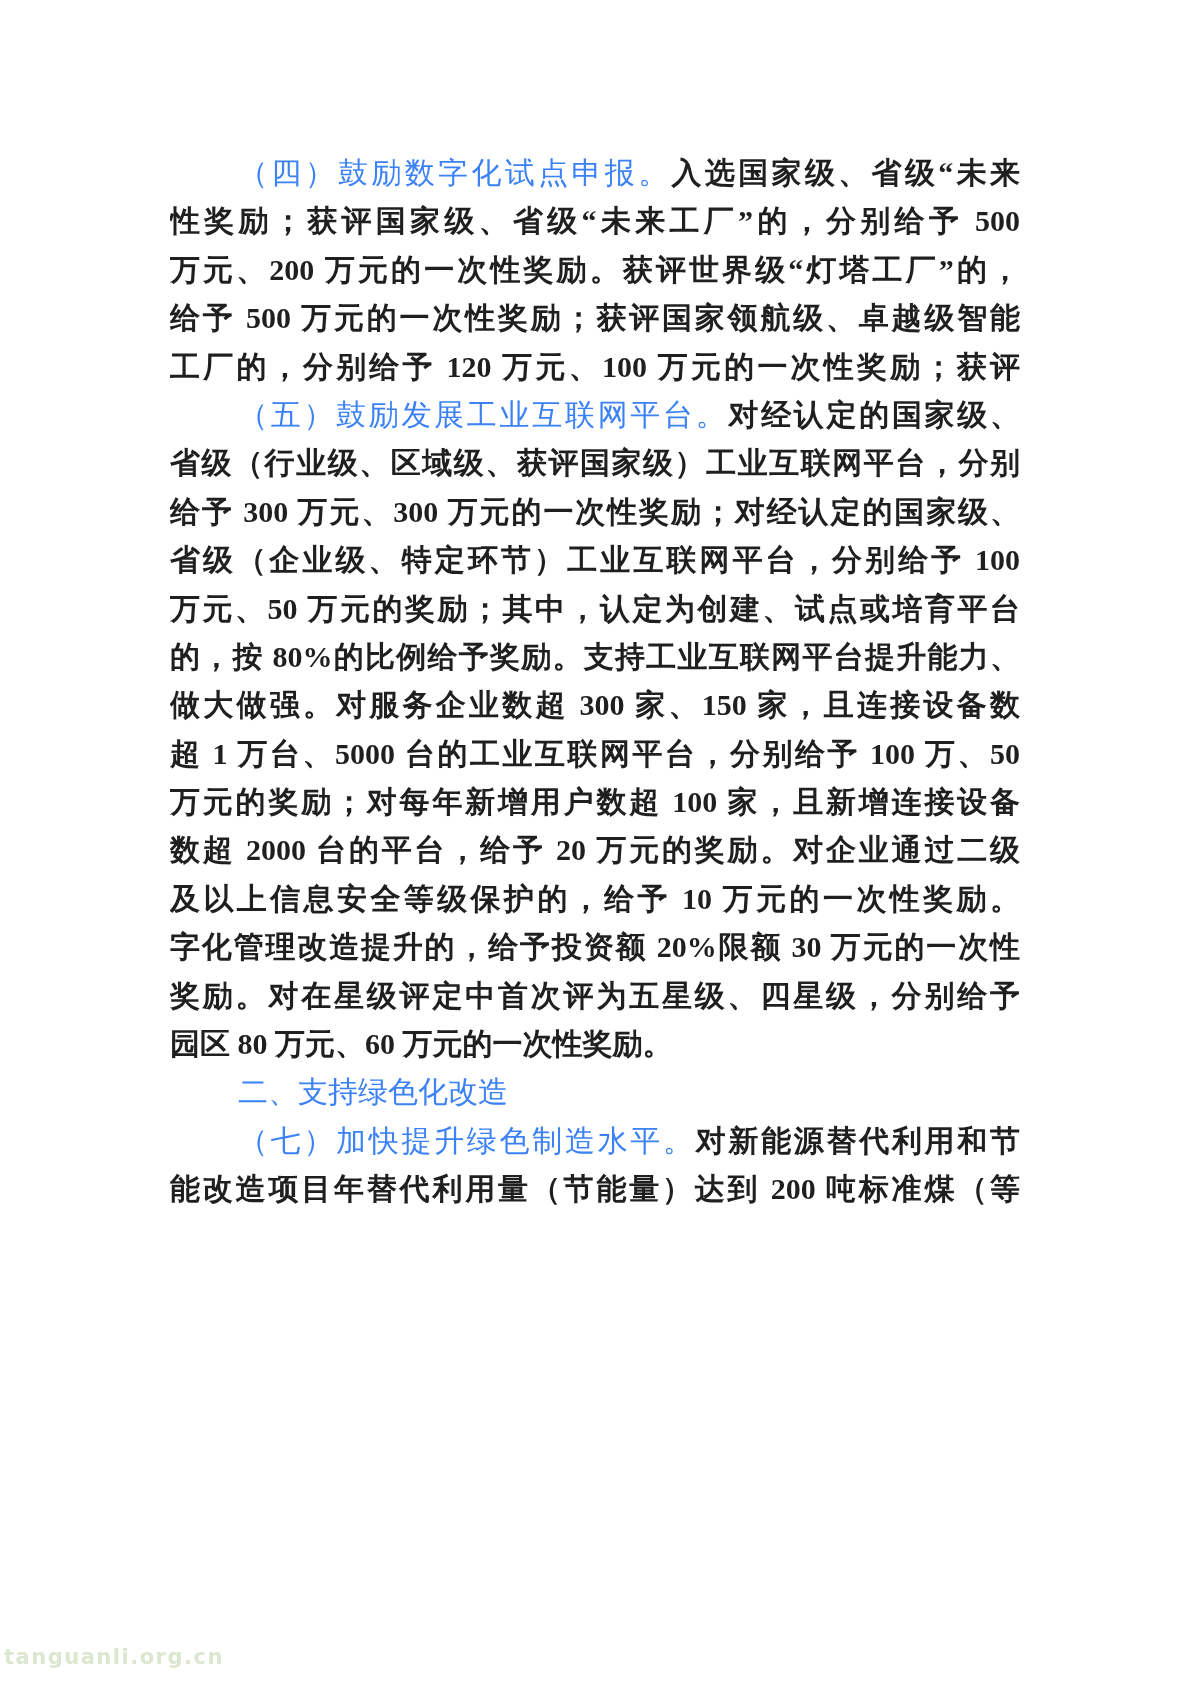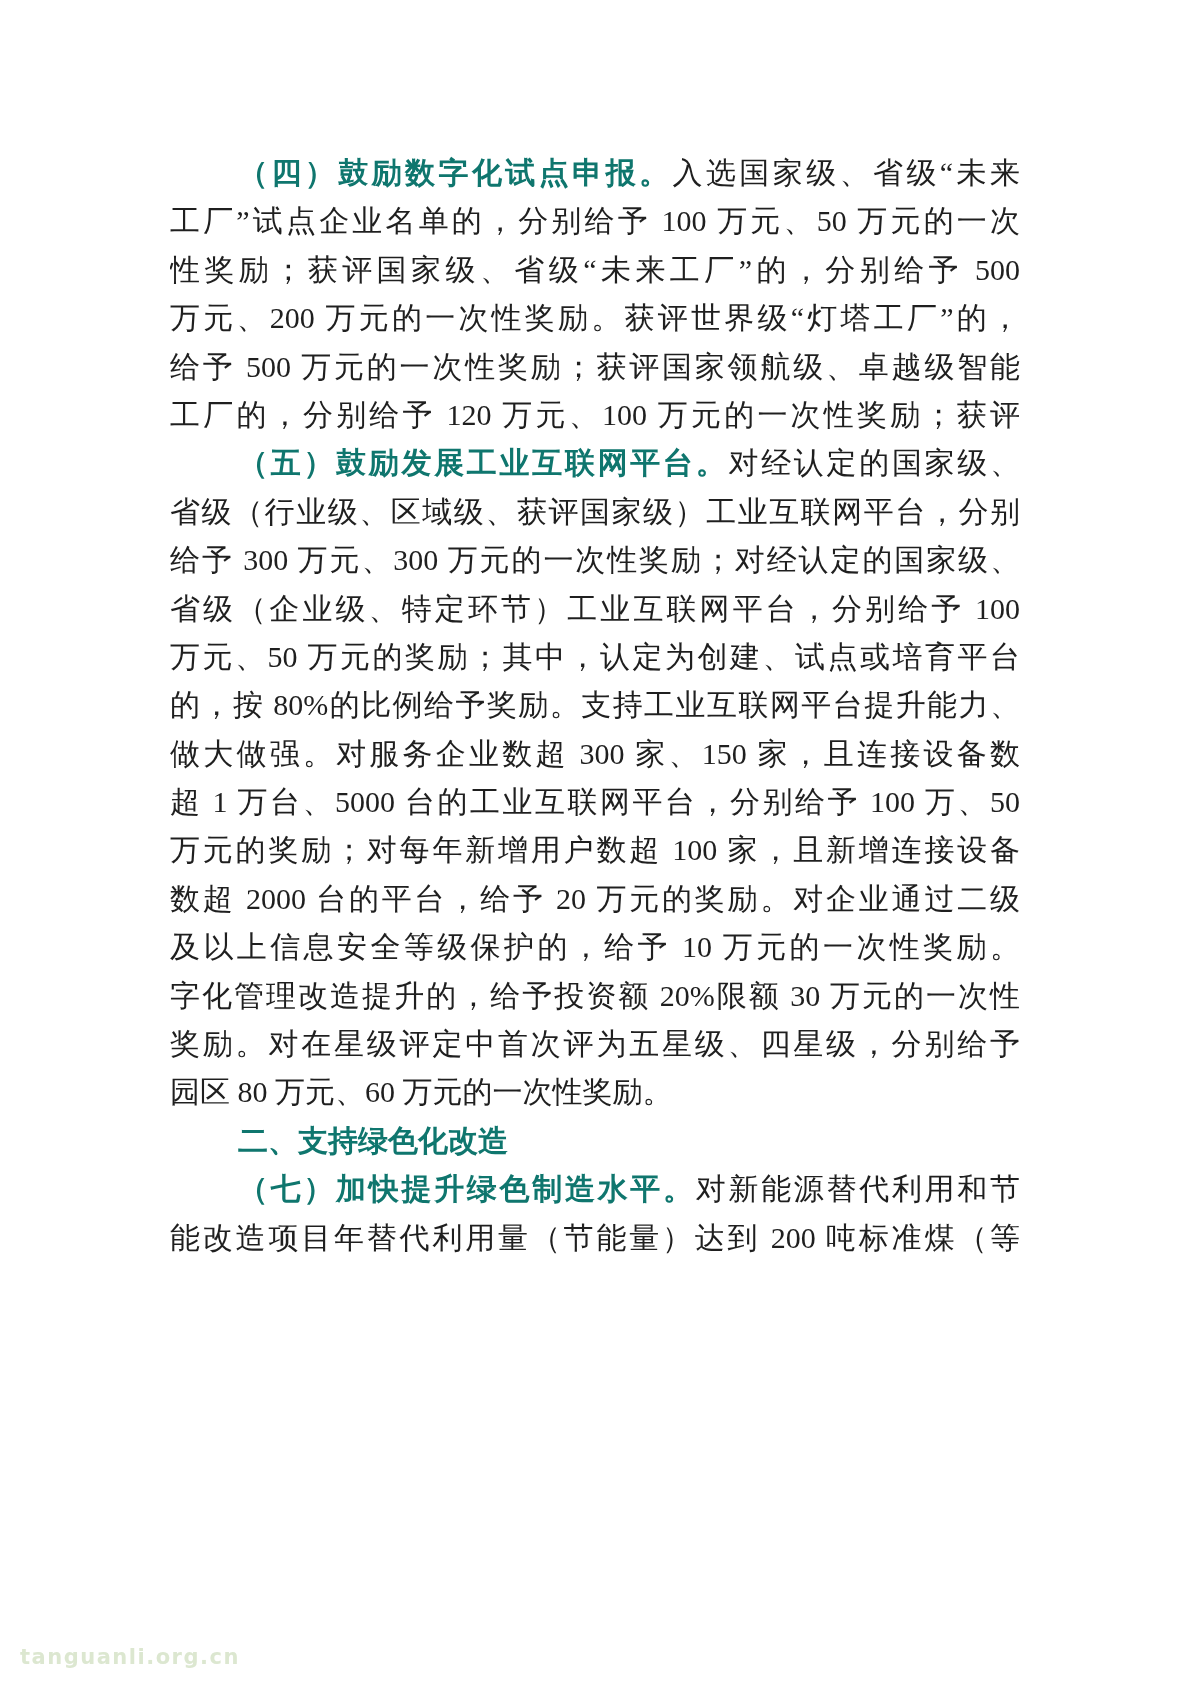--- a/index.html
+++ b/index.html
@@ -23,42 +23,41 @@
     color: #1f1f1f;
   }
   .line {
     height: 48.4px;
     overflow: hidden;
     text-align: justify;
     text-align-last: left;
   }
   .line.just { text-align-last: justify; }
   .line.ind  { text-indent: 68px; }
-  .seg { font-family: "Liberation Serif", "DejaVu Serif", serif; font-weight: 400; }
+  .seg { font-family: "Liberation Serif", "DejaVu Serif", serif; font-weight: 700; }
   .seg.bold {
     font-family: "Liberation Sans", "DejaVu Sans", sans-serif;
-    font-weight: 700;
-    color: #0f766e;
+    font-weight: 400;
+    color: #3b82f6;
   }
   .watermark {
     position: absolute;
-    left: 20px; top: 1645px;
+    left: 4px; top: 1645px;
     font-family: "DejaVu Sans", "Liberation Sans", sans-serif;
     font-size: 21px;
     font-weight: 700;
     letter-spacing: 1.5px;
   }
 </style>
 </head>
 <body>
 
 <div class="page">
   <div class="text-block" id="doc-lines" style="color: rgb(31, 31, 31);">
       <div class="line just ind"><span class="seg bold">（四）鼓励数字化试点申报。</span><span class="seg">入选国家级、省级“未来</span></div>
-      <div class="line just"><span class="seg">工厂”试点企业名单的，分别给予 100 万元、50 万元的一次</span></div>
       <div class="line just"><span class="seg">性奖励；获评国家级、省级“未来工厂”的，分别给予 500</span></div>
       <div class="line just"><span class="seg">万元、200 万元的一次性奖励。获评世界级“灯塔工厂”的，</span></div>
       <div class="line just"><span class="seg">给予 500 万元的一次性奖励；获评国家领航级、卓越级智能</span></div>
       <div class="line just"><span class="seg">工厂的，分别给予 120 万元、100 万元的一次性奖励；获评</span></div>
       <div class="line just ind"><span class="seg bold">（五）鼓励发展工业互联网平台。</span><span class="seg">对经认定的国家级、</span></div>
       <div class="line just"><span class="seg">省级（行业级、区域级、获评国家级）工业互联网平台，分别</span></div>
       <div class="line just"><span class="seg">给予 300 万元、300 万元的一次性奖励；对经认定的国家级、</span></div>
       <div class="line just"><span class="seg">省级（企业级、特定环节）工业互联网平台，分别给予 100</span></div>
       <div class="line just"><span class="seg">万元、50 万元的奖励；其中，认定为创建、试点或培育平台</span></div>
       <div class="line just"><span class="seg">的，按 80%的比例给予奖励。支持工业互联网平台提升能力、</span></div>

